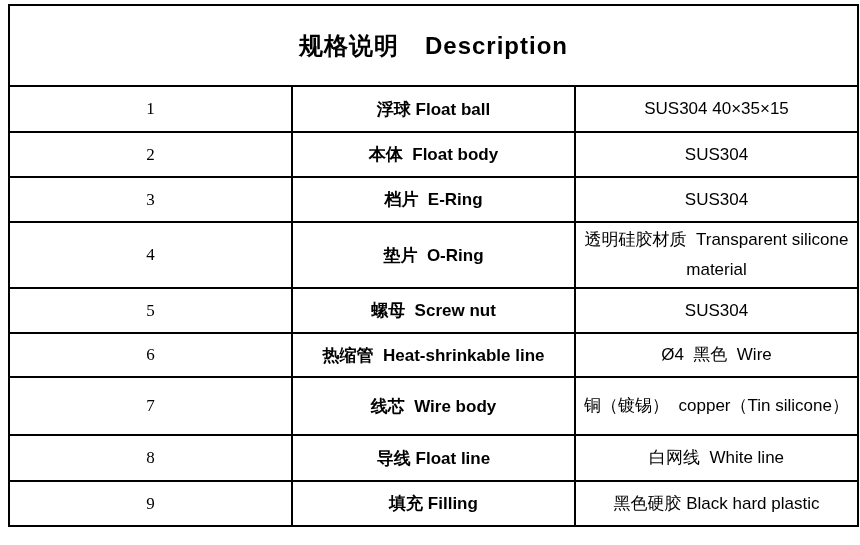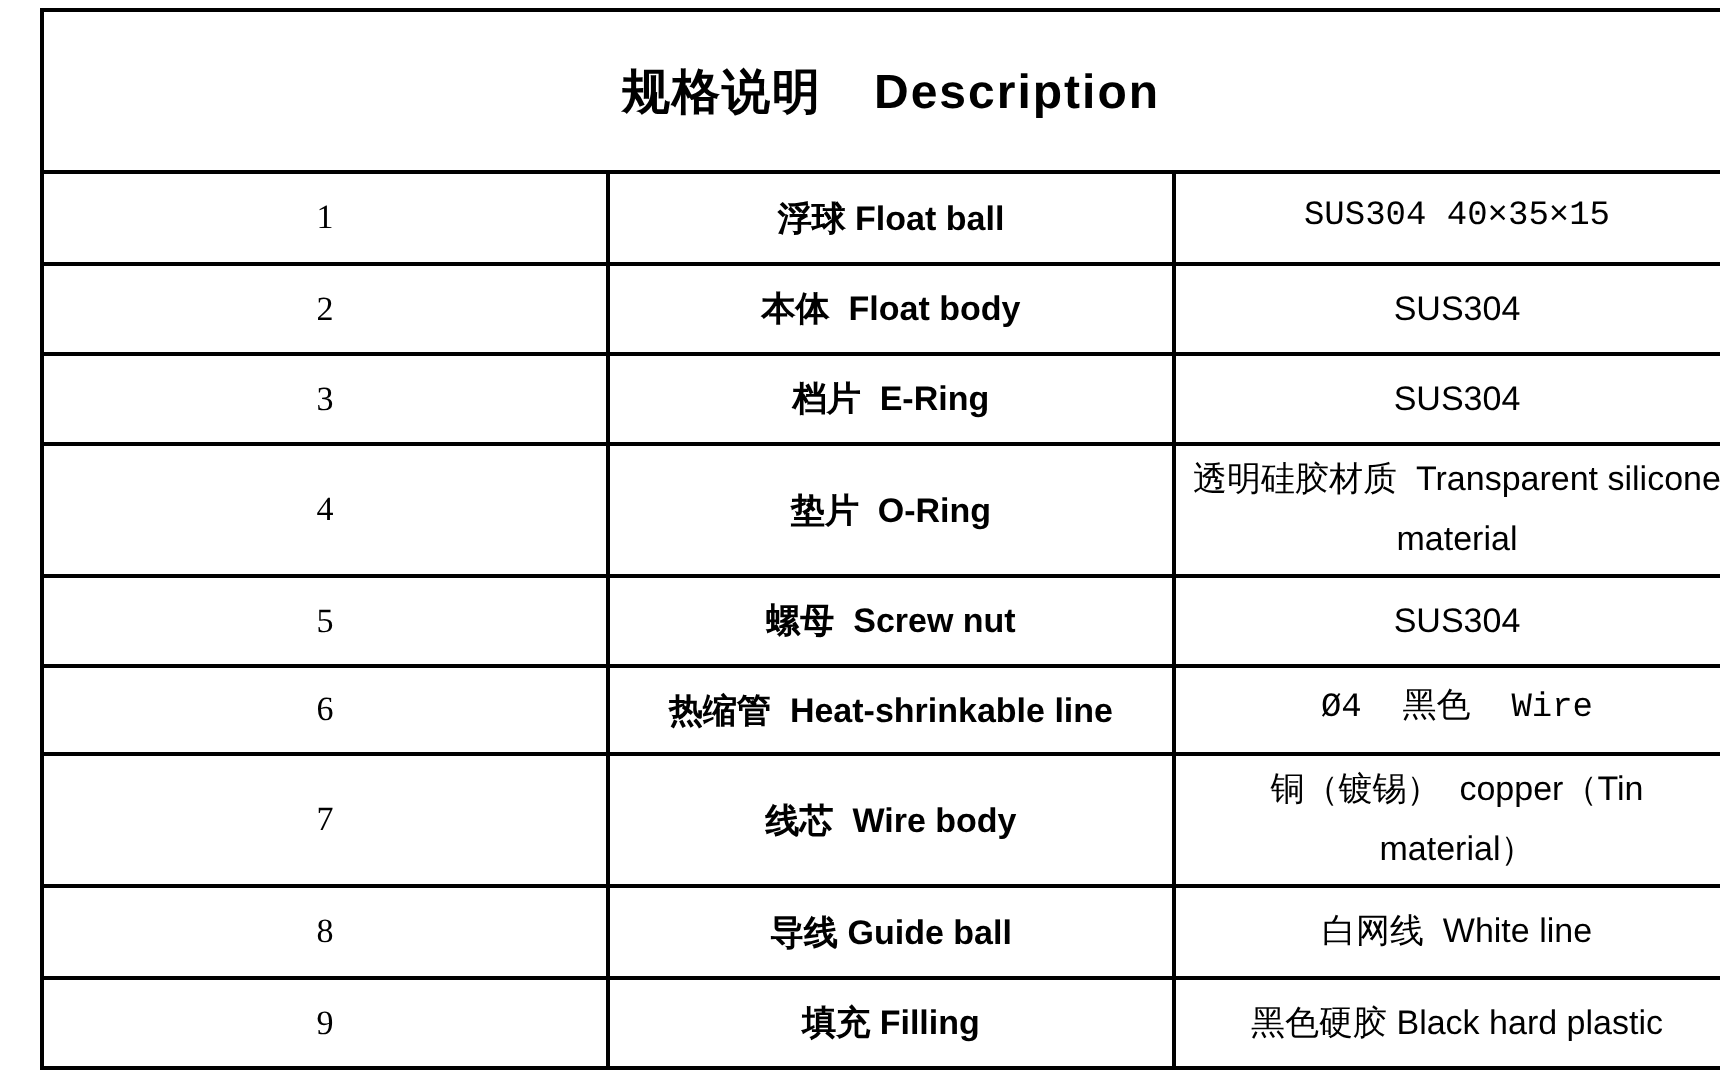--- a/index.html
+++ b/index.html
@@ -8,21 +8,21 @@
     width: 860px;
     height: 545px;
     background: #ffffff;
     color: #000000;
     font-family: "Liberation Sans", "DejaVu Sans", sans-serif;
   }
   .sheet {
     width: 860px;
     height: 545px;
     box-sizing: border-box;
-    padding: 4px 4px 4px 20px;
+    padding: 4px 4px 4px 8px;
   }
   table.spec {
     border-collapse: collapse;
     table-layout: fixed;
     width: 851px;
   }
   .spec th, .spec td {
     border: 2px solid #000000;
     text-align: center;
     vertical-align: middle;
@@ -34,21 +34,21 @@
   .spec th.title-cell {
     height: 81px;
     font-size: 24px;
     font-weight: bold;
     letter-spacing: 1px;
   }
   .title-zh { margin-right: 26px; }
   .c-no  { width: 286px; font-family: "Liberation Serif", "DejaVu Serif", serif; font-size: 18px; }
   .c-name{ width: 282px; white-space: pre-wrap; font-weight: bold; }
   .c-val { width: 283px; white-space: pre-wrap; line-height: 30px; }
-  .serif { font-family: Liberation Mono, monospace; }
+  .serif { font-family: Liberation Sans, sans-serif; }
   tr.r1 td { height: 46px; }
   tr.r2 td { height: 45px; }
   tr.r3 td { height: 45px; }
   tr.r4 td { height: 61px; }
   tr.r5 td { height: 45px; }
   tr.r6 td { height: 44px; }
   tr.r7 td { height: 58px; }
   tr.r8 td { height: 46px; }
   tr.r9 td { height: 45px; }
 </style>
@@ -91,25 +91,25 @@
         <td class="c-val">SUS304</td>
       </tr>
       <tr class="r6">
         <td class="c-no">6</td>
         <td class="c-name">热缩管  Heat-shrinkable line</td>
         <td class="c-val serif">Ø4  黑色  Wire</td>
       </tr>
       <tr class="r7">
         <td class="c-no">7</td>
         <td class="c-name">线芯  Wire body</td>
-        <td class="c-val">铜（镀锡）  copper（Tin material）</td>
+        <td class="c-val">铜（镀锡）  copper（Tin silicone）</td>
       </tr>
       <tr class="r8">
         <td class="c-no">8</td>
-        <td class="c-name">导线 Guide ball</td>
+        <td class="c-name">导线 Float line</td>
         <td class="c-val">白网线  White line</td>
       </tr>
       <tr class="r9">
         <td class="c-no">9</td>
         <td class="c-name">填充 Filling</td>
         <td class="c-val">黑色硬胶 Black hard plastic</td>
       </tr>
     </tbody>
   </table>
 </div>

